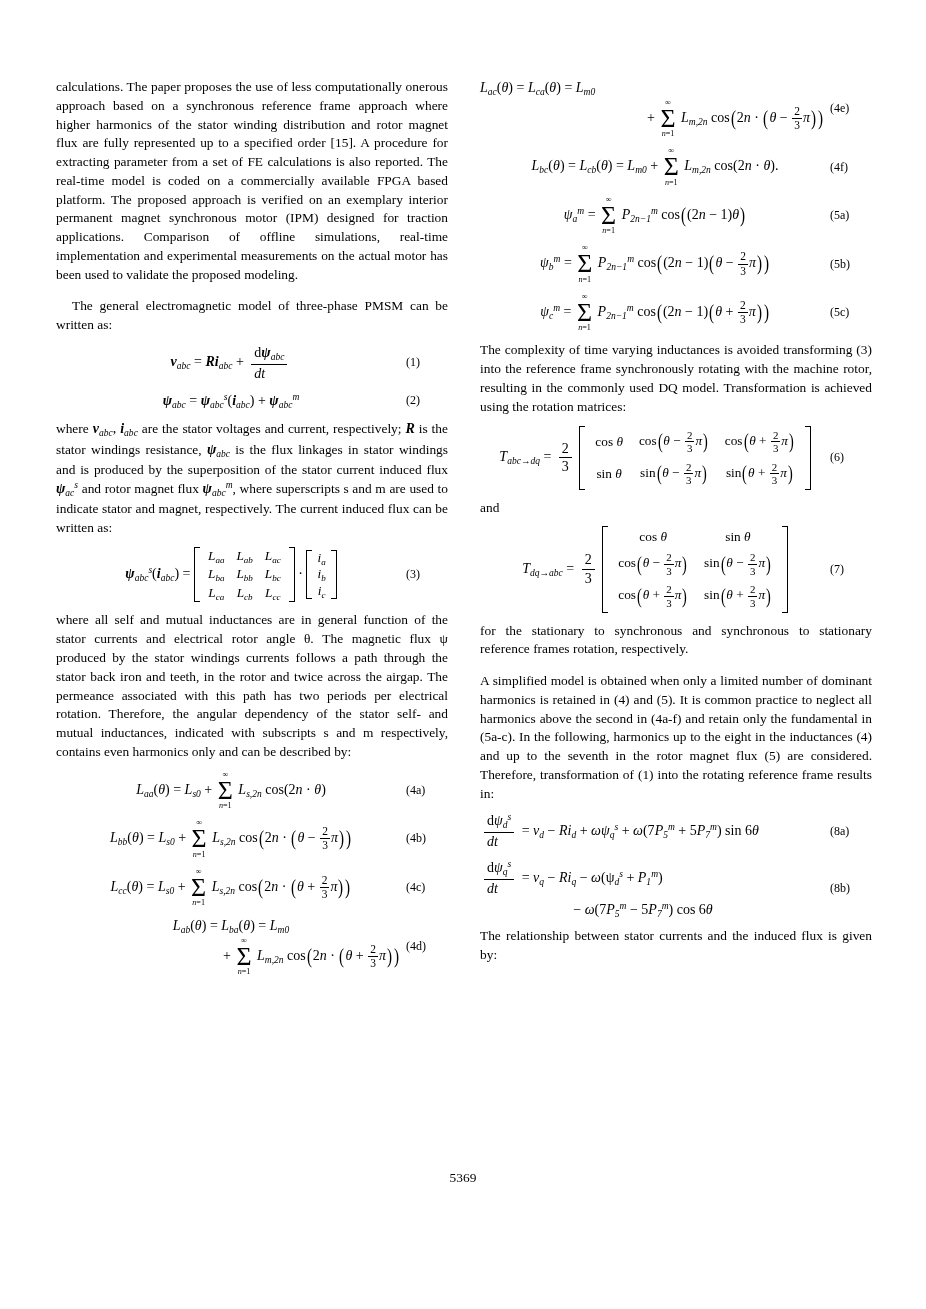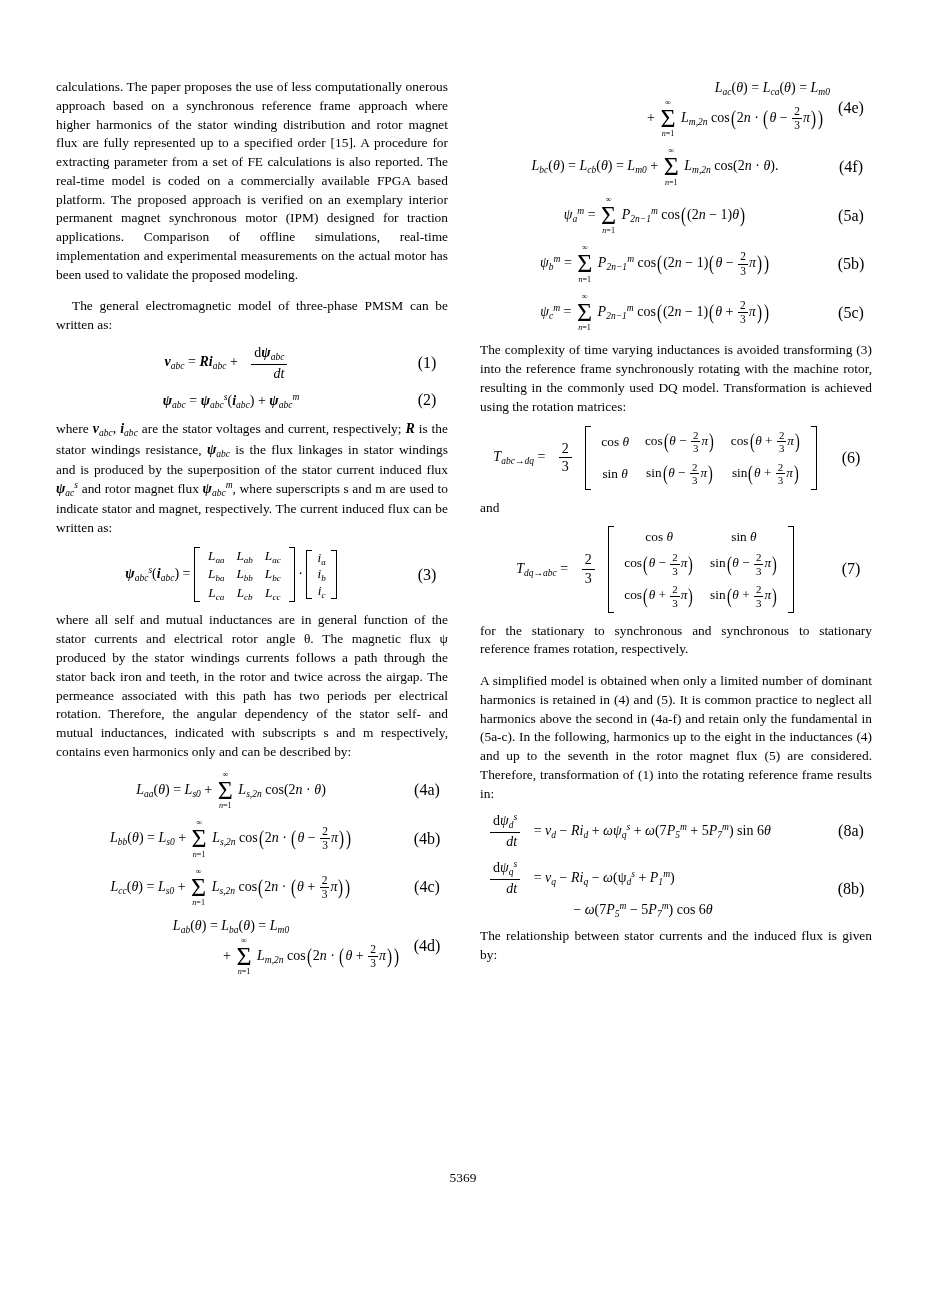--- a/index.html
+++ b/index.html
@@ -56,22 +56,22 @@
     align-items: center;
     width: 100%;
     margin: 9px 0;
   }
   .eqbody {
     flex: 1 1 auto;
     text-align: center;
   }
   .eqnum {
     flex: 0 0 42px;
-    text-align: center;
-    font-size: 16px;
+    text-align: left;
+    font-size: 12px;
   }
   .math {
     font-family: "Liberation Serif", serif;
     font-size: 14px;
     white-space: nowrap;
   }
   .mi { font-style: italic; }
   .mb { font-weight: bold; font-style: italic; }
   sub {
     font-size: 0.68em;
@@ -80,22 +80,22 @@
   }
   sup {
     font-size: 0.68em;
     vertical-align: 0.5em;
     font-style: italic;
   }
   .upr { font-style: normal; }
   .frac {
     display: inline-block;
     vertical-align: middle;
-    text-align: right;
-    margin: 0 10px;
+    text-align: left;
+    margin: 0 4px;
   }
   .frac .num {
     display: block;
     padding: 0 3px;
     border-bottom: 1px solid #000;
     line-height: 1.25;
   }
   .frac .den {
     display: block;
     padding: 0 3px;
@@ -327,21 +327,21 @@
         </div>
         <div class="eqnum">(4d)</div>
       </div>
 
     </div>
 
     <div class="col">
 
       <div class="eqrow" style="margin-top:0;">
         <div class="eqbody eq-stack">
-          <div style="text-align:right;">
+          <div style="text-align:left;">
             <span class="math">
               <span class="mi">L</span><sub>ac</sub>(<span class="mi">θ</span>) = <span class="mi">L</span><sub>ca</sub>(<span class="mi">θ</span>) = <span class="mi">L</span><sub>m0</sub>
             </span>
           </div>
           <div style="text-align:right; padding-right:6px; margin-top:2px;">
             <span class="math">
               +
               <span class="sum"><span class="top">∞</span><span class="sig">Σ</span><span class="bot"><span class="mi">n</span>=1</span></span>
               <span class="mi">L</span><sub>m,2n</sub> <span class="upr">cos</span><span class="paren-med">(</span>2<span class="mi">n</span> · <span class="paren-med">(</span><span class="mi">θ</span> − <span class="sfrac"><span class="num">2</span><span class="den">3</span></span><span class="mi">π</span><span class="paren-med">)</span><span class="paren-med">)</span>
             </span>

